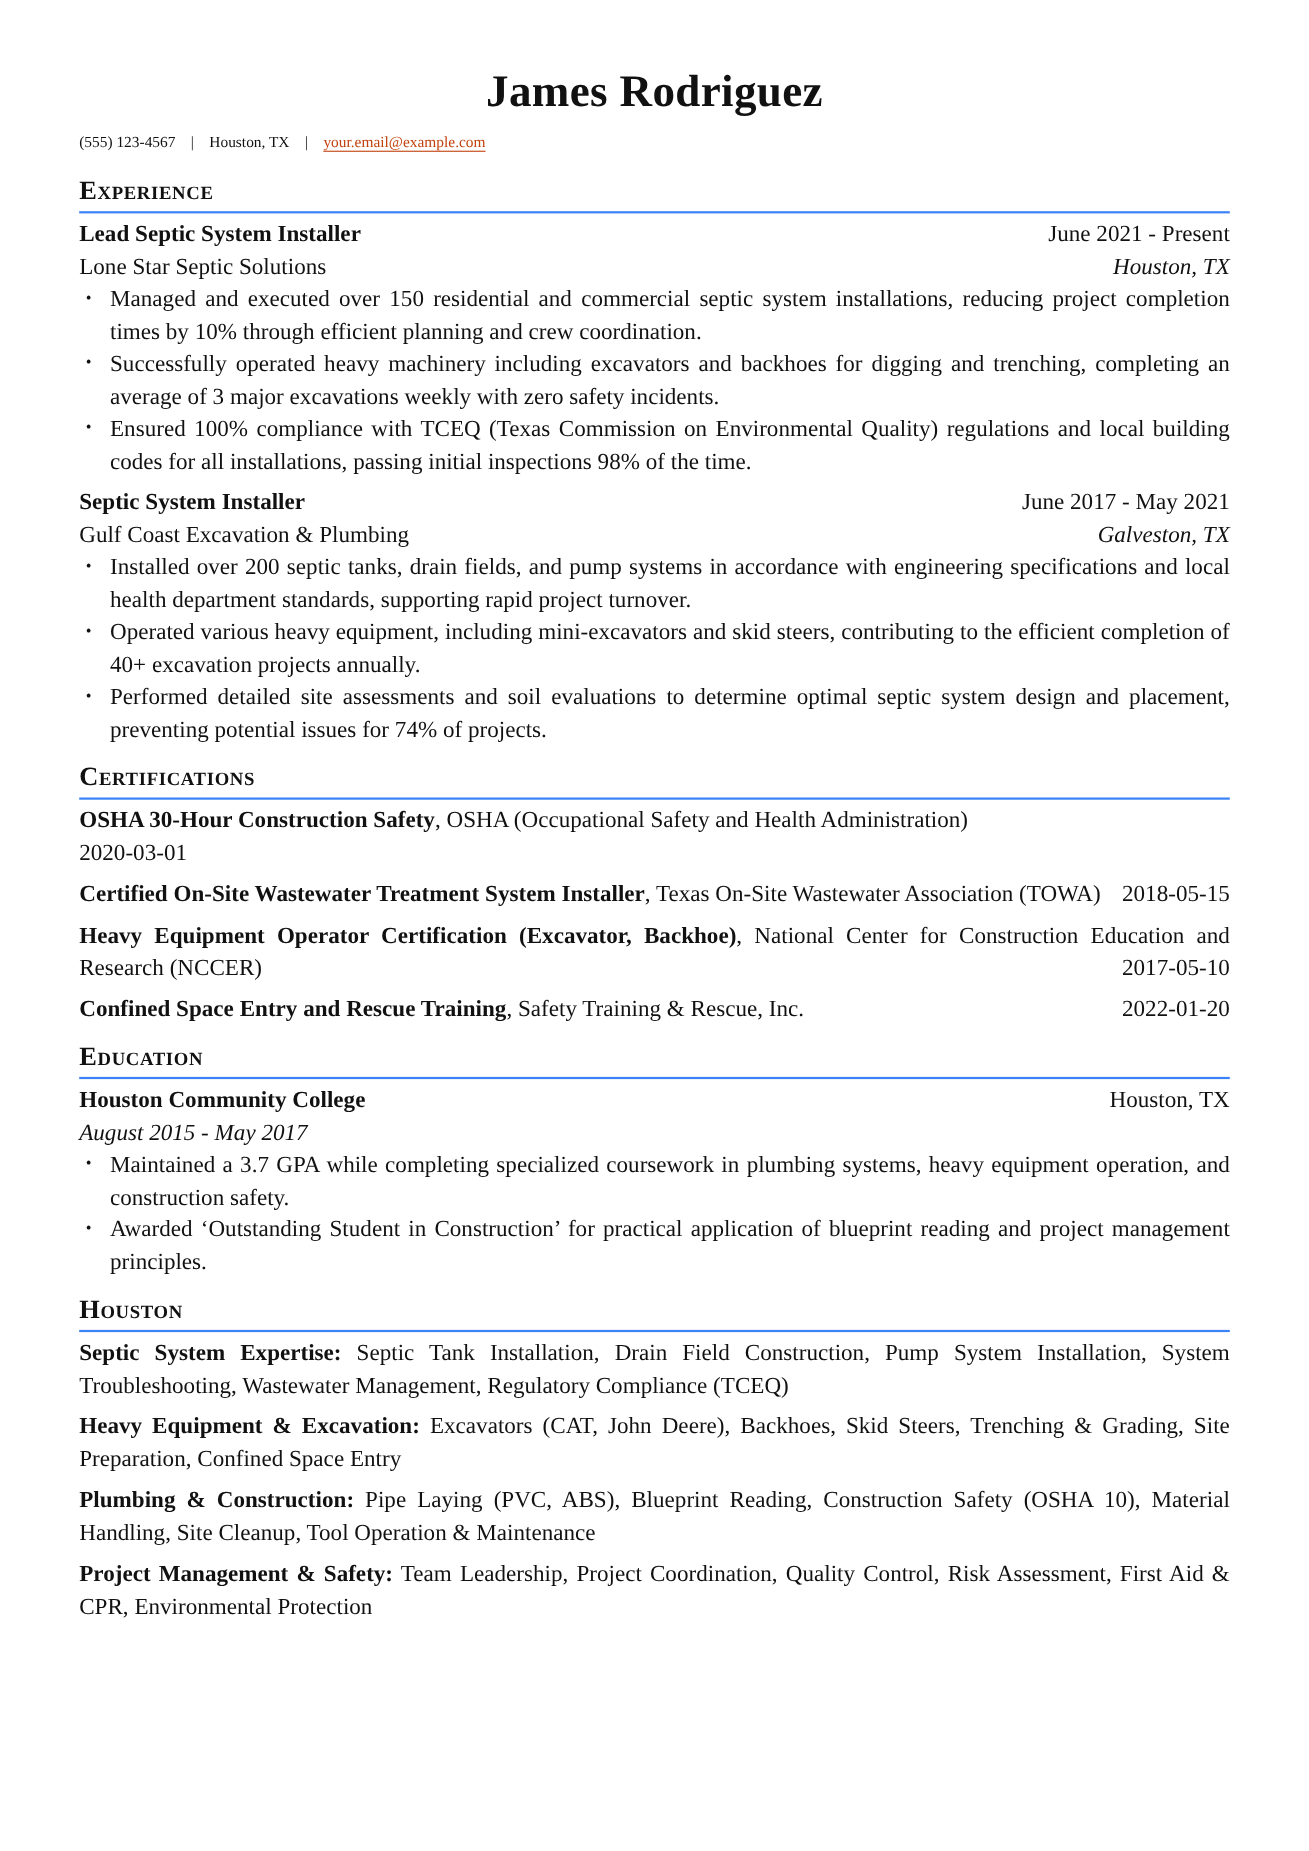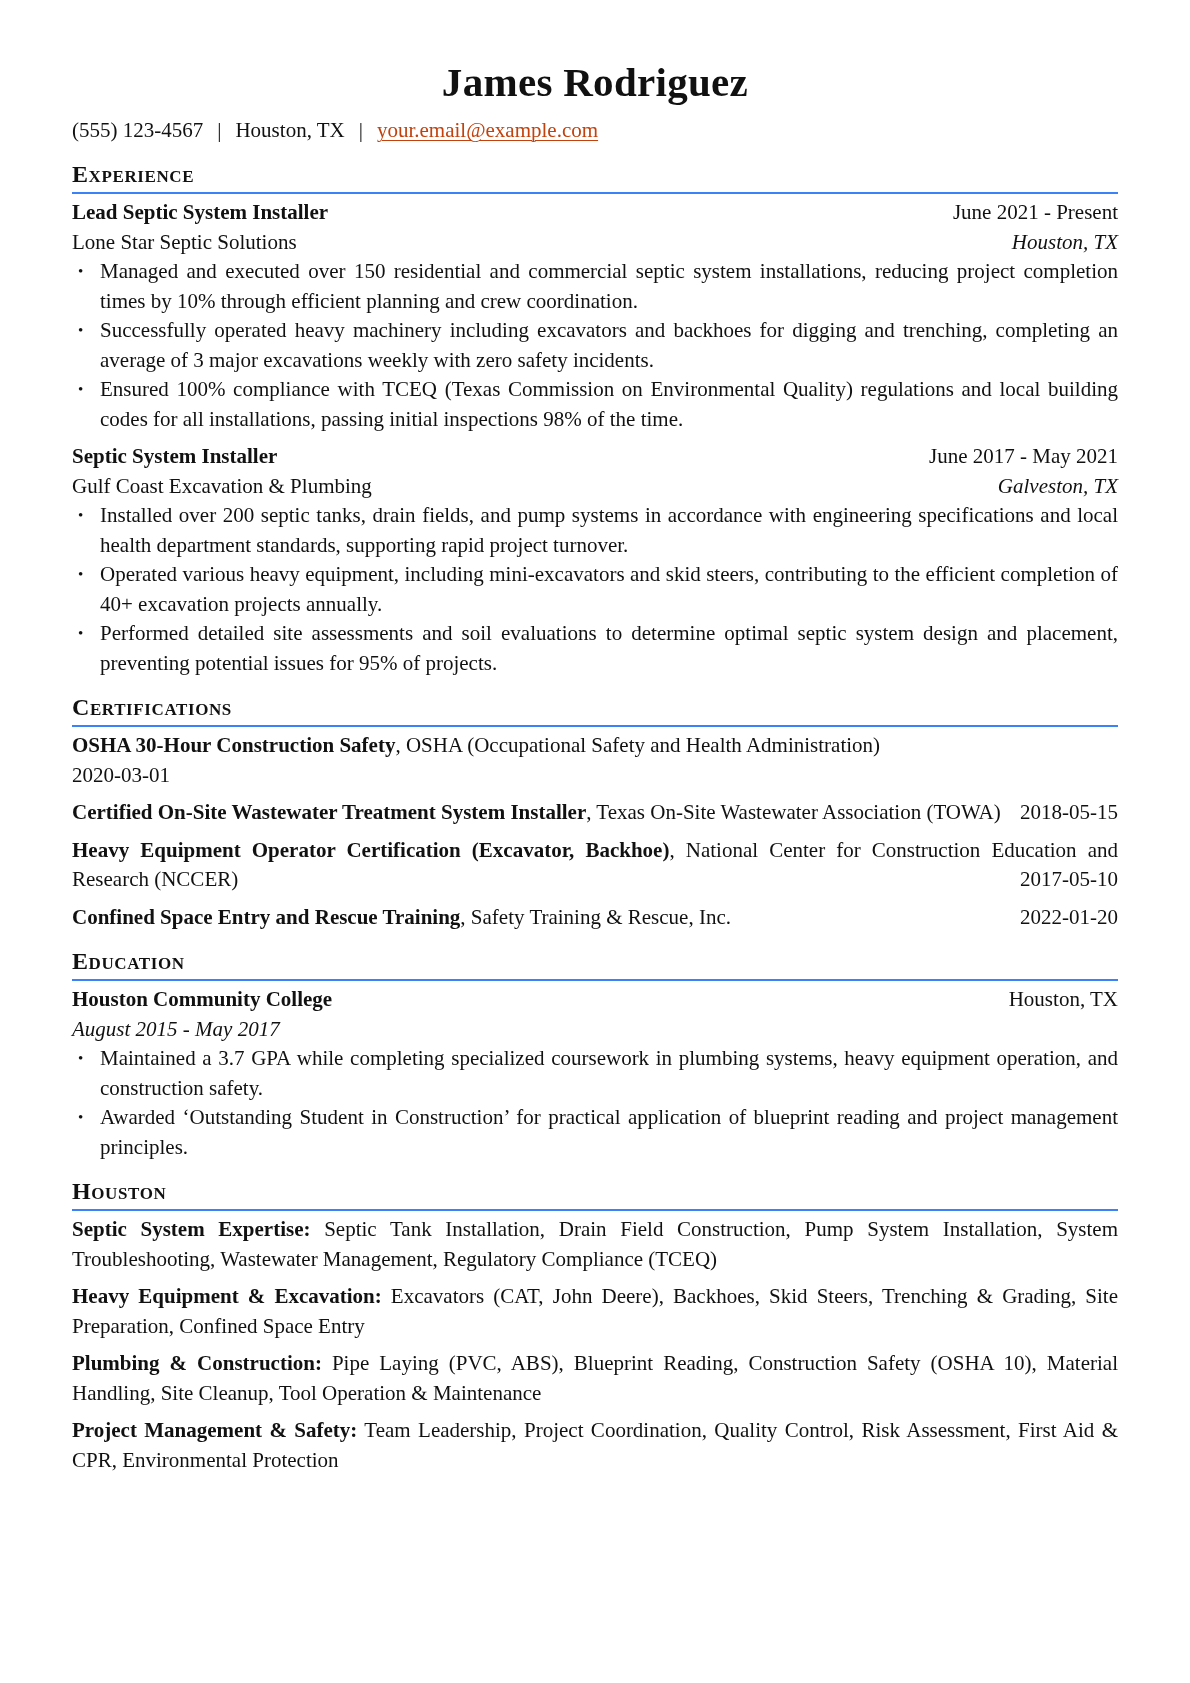--- a/index.html
+++ b/index.html
@@ -22,21 +22,21 @@
   .name {
     font-size: 41px;
     font-weight: bold;
     line-height: 48px;
     margin: 0;
     letter-spacing: 0.3px;
     text-align: center;
   }
   .contact {
     margin-top: 10px;
-    font-size: 21px;
+    font-size: 14px;
     line-height: 29px;
     display: flex;
     align-items: baseline;
   }
   .contact .sep { margin: 0 14px; }
   .contact a { color: #c2410c; text-decoration: underline; text-underline-offset: 3px; text-decoration-thickness: 1px; }
   .section { margin-top: 14px; }
   .section-title {
     font-variant: small-caps;
     font-weight: bold;
@@ -112,21 +112,21 @@
         <span class="bold">Septic System Installer</span>
         <span>June 2017 - May 2021</span>
       </div>
       <div class="row">
         <span>Gulf Coast Excavation &amp; Plumbing</span>
         <span class="italic">Galveston, TX</span>
       </div>
       <ul class="bullets">
         <li><span class="dot">•</span><span>Installed over 200 septic tanks, drain fields, and pump systems in accordance with engineering specifications and local health department standards, supporting rapid project turnover.</span></li>
         <li><span class="dot">•</span><span>Operated various heavy equipment, including mini-excavators and skid steers, contributing to the efficient completion of 40+ excavation projects annually.</span></li>
-        <li><span class="dot">•</span><span>Performed detailed site assessments and soil evaluations to determine optimal septic system design and placement, preventing potential issues for 95% of projects.</span></li>
+        <li><span class="dot">•</span><span>Performed detailed site assessments and soil evaluations to determine optimal septic system design and placement, preventing potential issues for 74% of projects.</span></li>
       </ul>
     </div>
   </div>
 
   <div class="section">
     <div class="section-title">Certifications</div>
 
     <div class="cert">
       <div class="cert-line">
         <span class="bold">OSHA 30-Hour Construction Safety</span>, <span>OSHA (Occupational Safety and Health Administration)</span>

